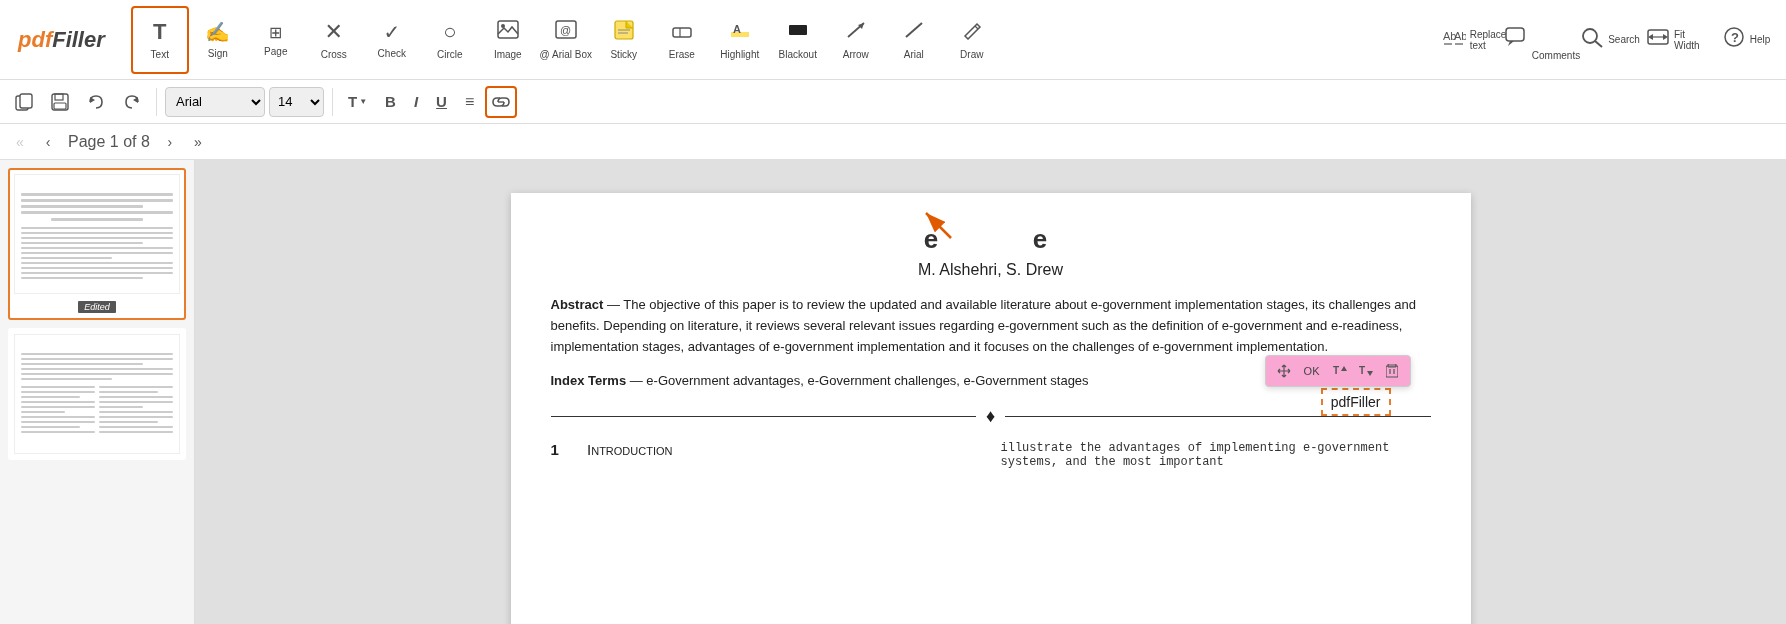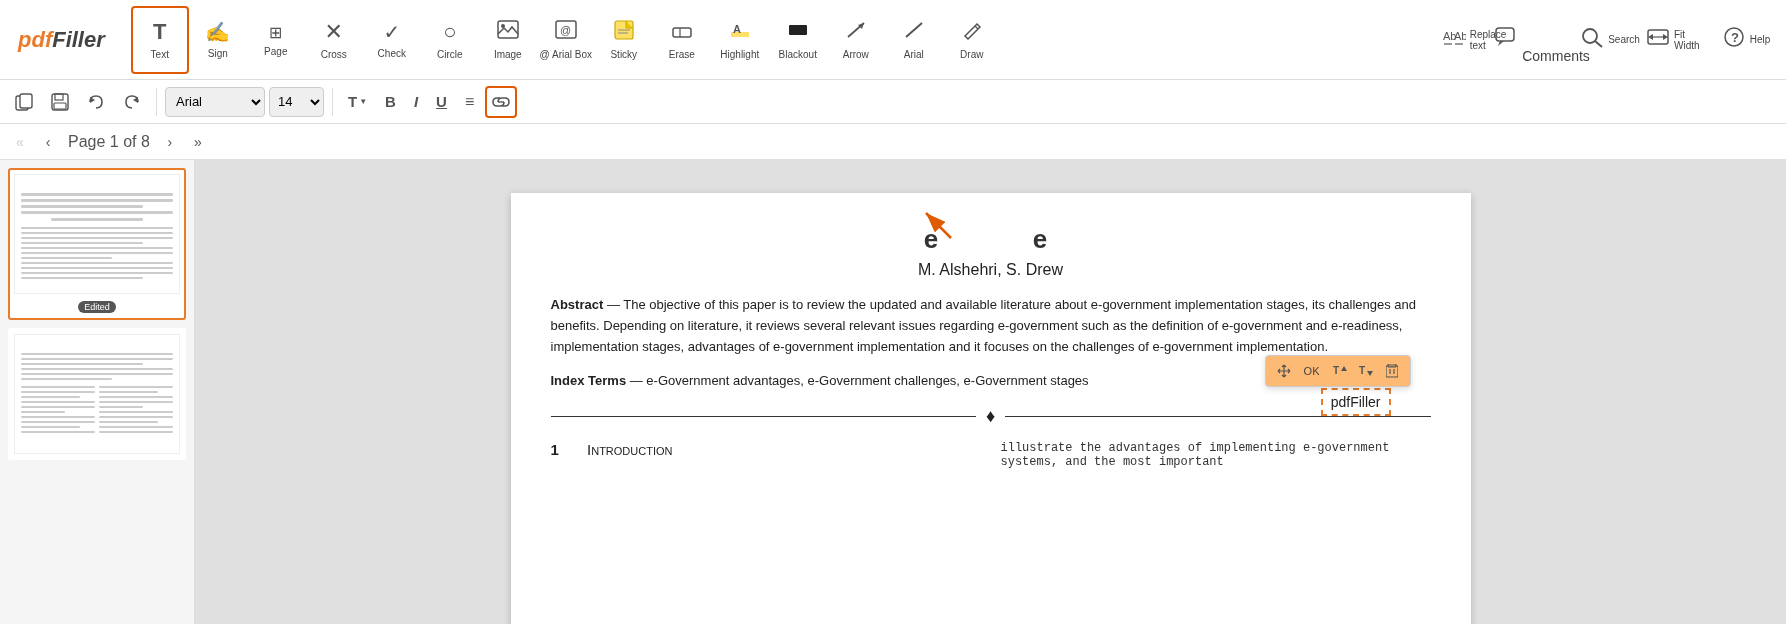--- a/index.html
+++ b/index.html
@@ -215,24 +215,25 @@
     }
     .thumb-line.short { width: 60%; }
     .thumb-line.medium { width: 80%; }
     .thumb-line.full { width: 100%; }
     .edited-badge {
       display: inline-block;
       background: #555;
       color: #fff;
       font-size: 9px;
       padding: 1px 6px;
-      border-radius: 6px;
+      border-radius: 1px;
       margin-top: 4px;
       margin-left: auto;
       margin-right: auto;
+      font-style: italic;
     }
     .thumb-footer {
       text-align: center;
       margin-top: 2px;
     }
 
     
     .content-area {
       flex: 1;
       overflow-y: auto;
@@ -300,21 +301,21 @@
       position: absolute;
       border: 2px dashed #e87c2a;
       padding: 4px 8px;
       background: rgba(255,255,255,0.9);
       font-size: 14px;
       color: #222;
       cursor: move;
     }
     .text-box-toolbar {
       position: absolute;
-      background: #fdba74;
+      background: #f9a8d4;
       border: 1px solid #ccc;
       border-radius: 4px;
       display: flex;
       align-items: center;
       gap: 2px;
       padding: 3px 6px;
       box-shadow: 0 2px 6px rgba(0,0,0,0.15);
     }
     .tb-mini-btn {
       display: flex;
@@ -486,21 +487,21 @@
       </span>
       <span style="font-size:10px;color:#444;">Replace text</span>
     </div>
     <div class="right-tool-btn">
       <span class="right-tool-icon">
         <svg width="24" height="22" viewBox="0 0 24 22">
             <rect x="2" y="2" width="18" height="13" rx="3" fill="none" stroke="#555" stroke-width="1.5"></rect>
             <polygon points="6,15 4,20 10,15" fill="#555"></polygon>
           </svg>
       </span>
-      <span style="font-size:14px;color:#444;margin-top:32px;">Comments</span>
+      <span style="font-size:10px;color:#444;margin-top:32px;">Comments</span>
     </div>
     <div class="right-tool-btn">
       <span class="right-tool-icon">
         <svg width="24" height="22" viewBox="0 0 24 22">
             <circle cx="10" cy="10" r="7" fill="none" stroke="#555" stroke-width="1.8"></circle>
             <line x1="15" y1="15" x2="22" y2="21" stroke="#555" stroke-width="2"></line>
           </svg>
       </span>
       <span style="font-size:10px;color:#444;">Search</span>
     </div>

